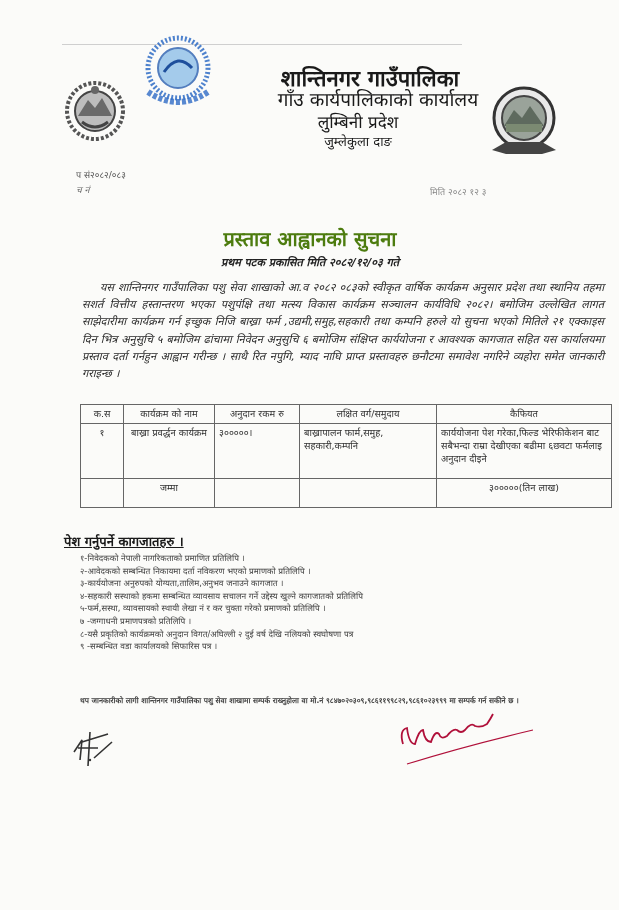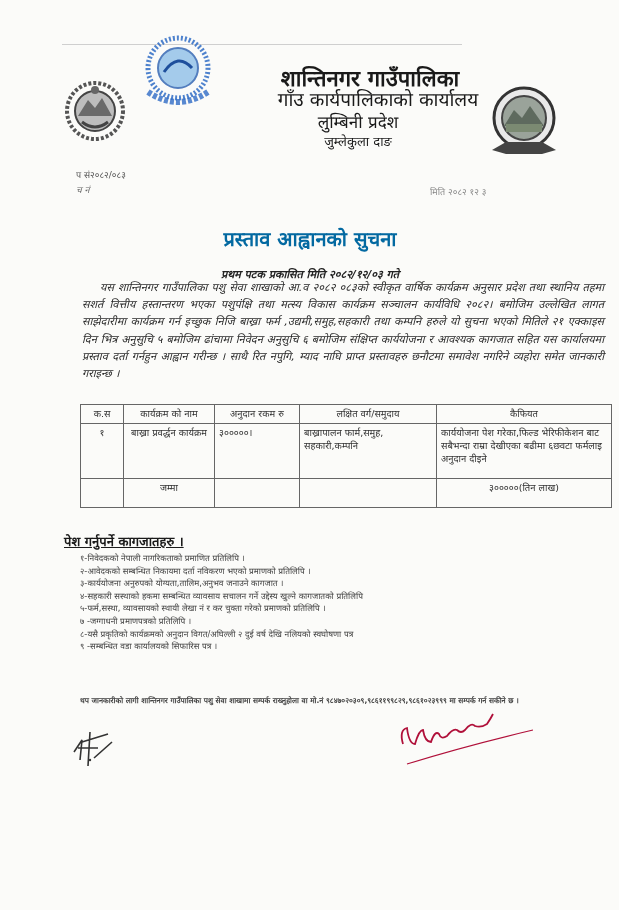--- a/index.html
+++ b/index.html
@@ -16,23 +16,23 @@
   .hdr1 { top:62px; left:220px; font-size:22px; font-weight:bold; white-space:nowrap; }
   .hdr2 { top:86px; left:192px; font-size:19px; white-space:nowrap; width:340px;padding-left:16px; }
   .hdr3 { top:110px; left:228px; font-size:17px; white-space:nowrap; width:260px; }
   .hdr4 { top:132px; left:228px; font-size:13px; white-space:nowrap; width:260px;text-align:center; }
 
   .refno { position:absolute; left:76px; top:168px; font-size:9px; color:#555; }
   .chalan { position:absolute; left:76px; top:183px; font-size:9px; color:#666;font-style:italic; }
   .date { position:absolute; left:430px; top:185px; font-size:9px; color:#888; }
 
   .title { position:absolute; left:160px; top:225px; width:300px; text-align:center;
-           font-size:20px; font-weight:bold; color:#0369a1; }
+           font-size:20px; font-weight:bold; color:#4d7c0f; }
   .subtitle { position:absolute; left:160px; top:254px; width:300px; text-align:center;
-              font-size:11px; font-style:italic; font-weight:bold; color:#222;margin-top:12px; }
+              font-size:11px; font-style:italic; font-weight:bold; color:#222; }
 
   .body-text { position:absolute; left:82px; top:268px; width:522px; font-size:11px;
                line-height:17.2px; text-align:justify; text-indent:18px; color:#2a2a2a;font-style:italic; }
 
   table.prog { position:absolute; left:80px; top:404px; width:532px; border-collapse:collapse;
                font-size:9.5px; color:#333;border-radius:25px; }
   table.prog th, table.prog td { border:1px solid #666; vertical-align:top; padding:2px 4px; }
   table.prog th { font-weight:normal; text-align:center; line-height:14px; }
   .c1 { width:34px; text-align:center; }
   .c2 { width:82px; text-align:center; }

